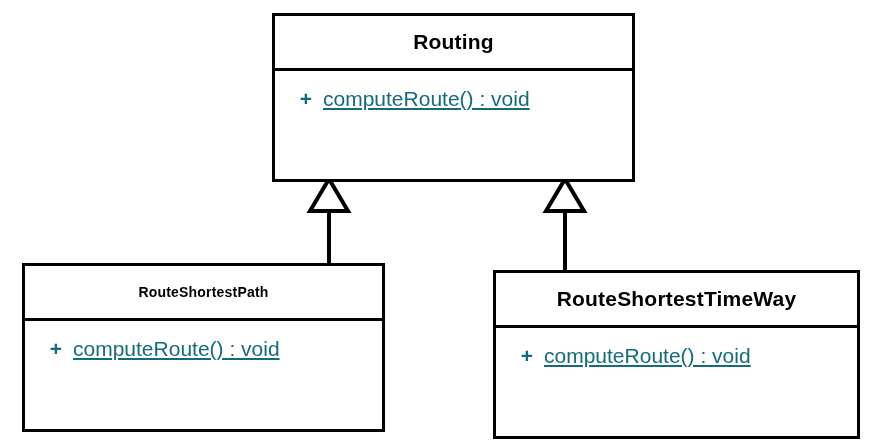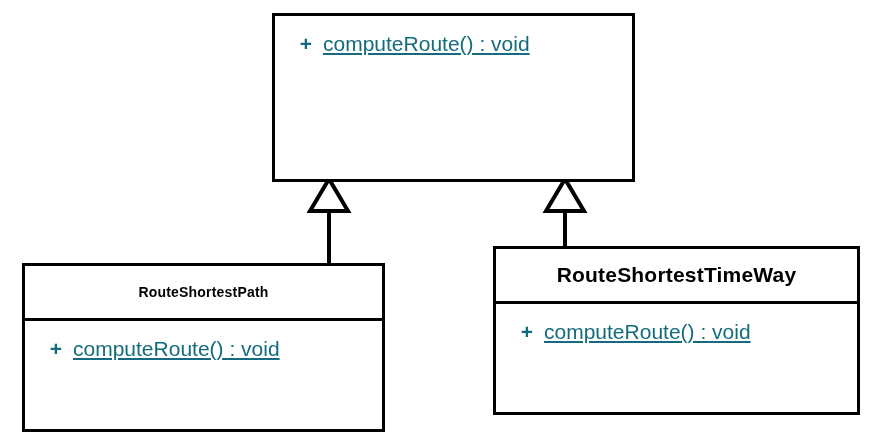--- a/index.html
+++ b/index.html
@@ -122,21 +122,21 @@
     padding-left: 14px;
   }
   #class-routeshortestpath .uml-member-visibility {
     width: 34px;
     font-size: 21px;
   }
 
   
   #class-routeshortesttimeway {
     left: 493px;
-    top: 246px;
+    top: 270px;
     width: 367px;
     height: 169px;
   }
   #class-routeshortesttimeway .uml-class-header {
     height: 55px;
   }
   #class-routeshortesttimeway .uml-class-name {
     font-size: 21px;
   }
   #class-routeshortesttimeway .uml-class-body {
@@ -188,20 +188,23 @@
   </div>
 
   <div class="generalization" id="generalization-right">
     <svg width="70" height="95" viewBox="0 0 70 95">
       <line x1="33" y1="94" x2="33" y2="34" stroke="#000000" stroke-width="4"></line>
       <polygon points="33,3 14,35 52,35" fill="#ffffff" stroke="#000000" stroke-width="4" stroke-linejoin="miter"></polygon>
     </svg>
   </div>
 
   <div class="uml-class" id="class-routing">
+    <div class="uml-class-header">
+      <span class="uml-class-name">Routing</span>
+    </div>
     <div class="uml-class-body">
       <div class="uml-member">
         <span class="uml-member-visibility">+</span>
         <span class="uml-member-signature">computeRoute() : void</span>
       </div>
     </div>
   </div>
 
   <div class="uml-class" id="class-routeshortestpath">
     <div class="uml-class-header">

